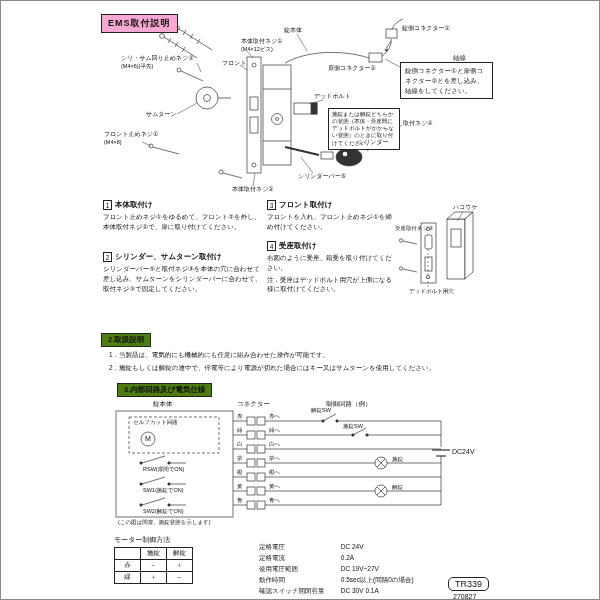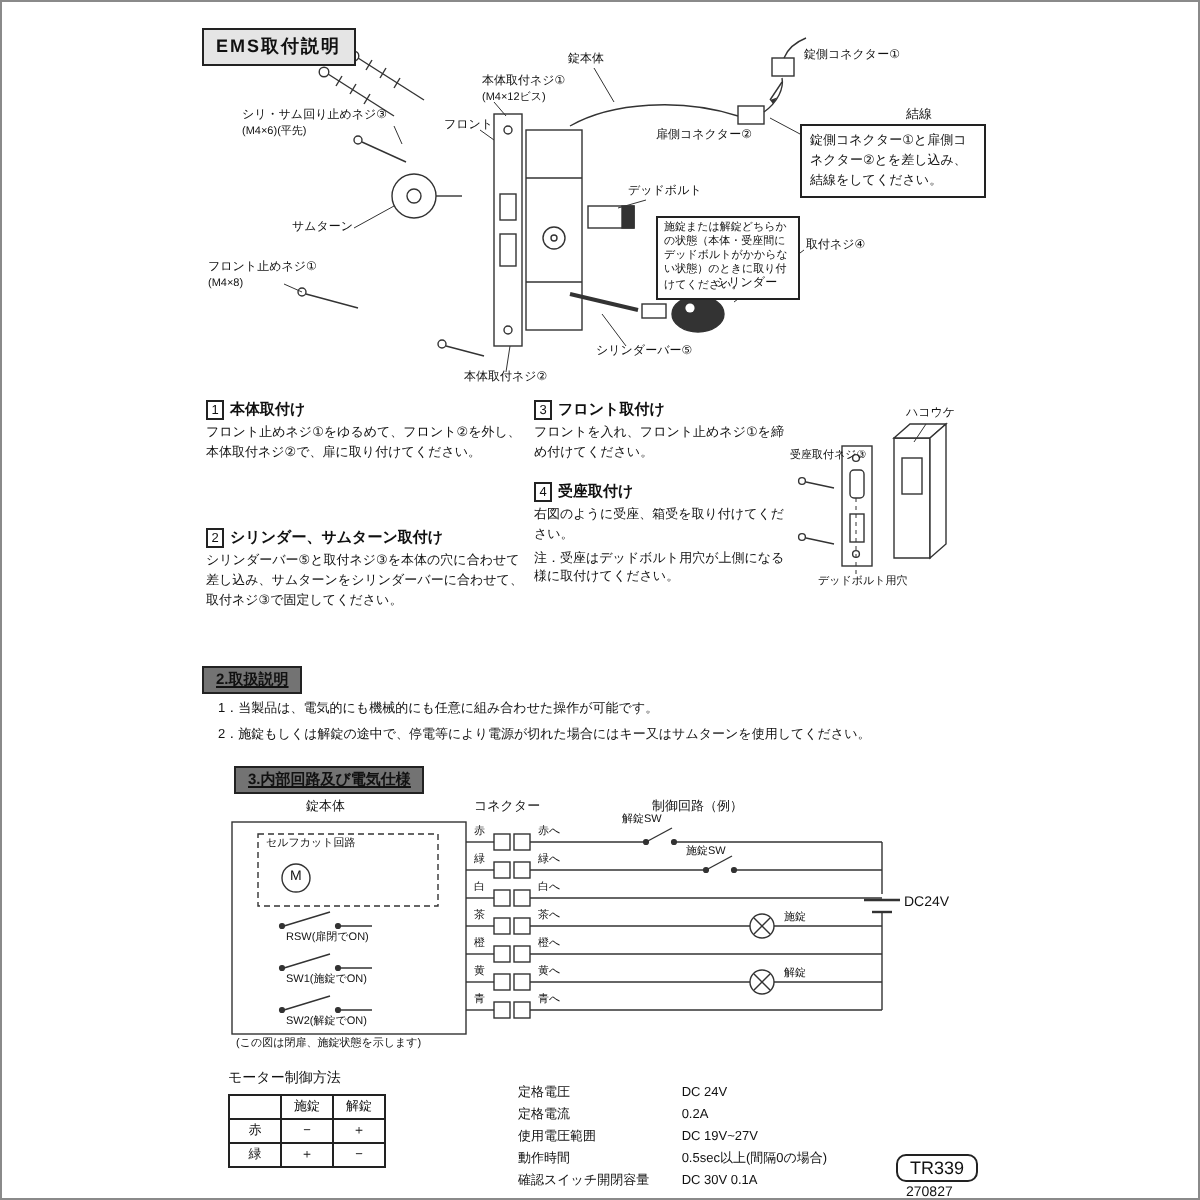--- a/index.html
+++ b/index.html
@@ -7,40 +7,40 @@
   body { font-family:"Liberation Sans","DejaVu Sans",sans-serif; }
   .page {
     position:relative; width:600px; height:600px; margin:0 auto;
     background:#ffffff; border:1px solid #8a8a8a; overflow:hidden; color:#111;
   }
   .lbl { position:absolute; font-size:6px; line-height:1.2; white-space:nowrap; color:#111; }
   .lbl2 { position:absolute; font-size:6px; line-height:1.25; color:#111; }
   .tiny { font-size:5.5px; }
   .title-box {
     position:absolute; left:100px; top:13px; border:1px solid #222;
-    font-size:9px; font-weight:bold; padding:2px 6px; letter-spacing:1px; background:#e5e5e5;
+    font-size:9px; font-weight:bold; padding:2px 6px; letter-spacing:1px; background:#f9a8d4;
   }
   .note-box {
     position:absolute; left:399px; top:61px; width:93px; border:1px solid #222;
     font-size:6.5px; line-height:1.5; padding:3px 4px; background:#fff;
   }
   .caution-box {
     position:absolute; left:327px; top:107px; width:72px; border:1px solid #222;
     font-size:5.5px; line-height:1.3; padding:2px 3px; background:#fff;
   }
   .step { position:absolute; font-size:6.5px; }
   .step-head { display:flex; align-items:center; gap:3px; margin-bottom:2px; }
   .step-no { display:inline-block; border:1px solid #222; min-width:9px; height:10px;
     line-height:9px; text-align:center; font-size:6.5px; padding:0 1px; }
   .step-title { font-size:7.5px; font-weight:bold; }
   .step-body { line-height:1.5; }
   .step-note { line-height:1.5; margin-top:2px; }
   .sec-box {
-    position:absolute; border:1px solid #222; background:#737373;
-    font-size:7.5px; font-weight:bold; padding:1px 6px;text-decoration:underline;
+    position:absolute; border:1px solid #222; background:#4d7c0f;
+    font-size:7.5px; font-weight:bold; padding:1px 6px;
   }
   .art { position:absolute; left:0; top:0; pointer-events:none; }
   .motor-table { position:absolute; border-collapse:collapse; font-size:6.5px; }
   .motor-table td { border:1px solid #222; width:26px; height:12px; text-align:center; }
   .specs { position:absolute; font-size:6.5px; }
   .spec-row { height:11px; line-height:11px; white-space:nowrap; }
   .spec-label { display:inline-block; width:80px; }
   .spec-value { display:inline-block; }
   .part-box {
     position:absolute; left:447px; top:576px; border:1.5px solid #222; border-radius:5px;
@@ -263,21 +263,21 @@
   <div class="lbl" style="left:231px; top:185px;">本体取付ネジ②</div>
 
   <div class="step" style="left:102px; top:199px; width:160px;">
     <div class="step-head">
       <span class="step-no">1</span>
       <span class="step-title">本体取付け</span>
     </div>
     <p class="step-body">フロント止めネジ①をゆるめて、フロント②を外し、本体取付ネジ②で、扉に取り付けてください。</p>
   </div>
 
-  <div class="step" style="left:102px; top:251px; width:162px;margin-top:12px;">
+  <div class="step" style="left:102px; top:251px; width:162px;">
     <div class="step-head">
       <span class="step-no">2</span>
       <span class="step-title">シリンダー、サムターン取付け</span>
     </div>
     <p class="step-body">シリンダーバー⑤と取付ネジ③を本体の穴に合わせて差し込み、サムターンをシリンダーバーに合わせて、取付ネジ③で固定してください。</p>
   </div>
 
   <div class="step" style="left:266px; top:240px; width:130px;">
     <div class="step-head">
       <span class="step-no">4</span>

